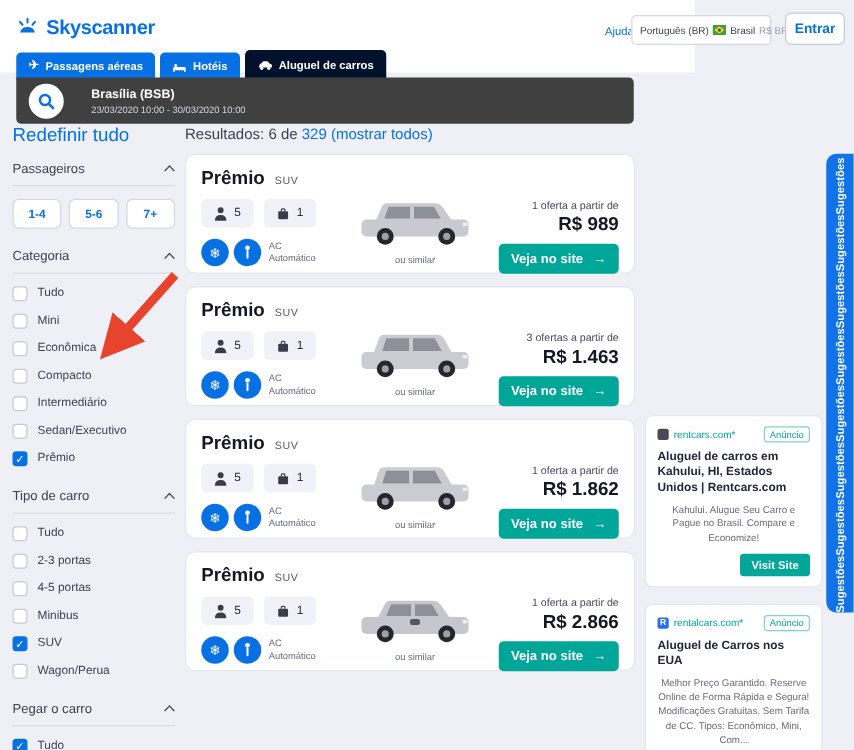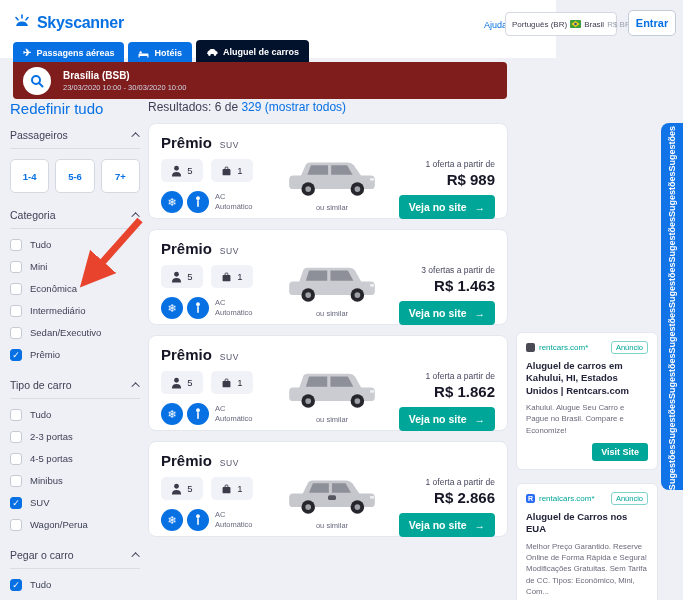--- a/index.html
+++ b/index.html
@@ -21,37 +21,37 @@
     border:1px solid #c3cbd8; border-radius:5px; color:#0770e3; font-weight:bold; font-size:11px; cursor:pointer; }
 
   
   .tabs { position:absolute; top:40px; left:13px; display:flex; gap:4px; align-items:flex-end; }
   .tab { height:22px; display:flex; align-items:center; gap:5px; padding:0 10px; background:#0770e3;
     color:#fff; font-size:9px; font-weight:bold; border-radius:4px 4px 0 0; cursor:pointer; }
   .tab.active { background:#02122c; height:24px; }
   .tab .tab-glyph { font-size:10px; line-height:1; }
 
   
-  .searchbar { position:absolute; top:62px; left:13px; width:494px; height:37px; background:#7f1d1d;
-    border-radius:0 4px 4px 4px; display:flex; align-items:center; padding:0 10px; gap:12px; cursor:pointer; }
+  .searchbar { position:absolute; top:62px; left:13px; width:494px; height:37px; background:#404040;
+    border-radius:0 4px 4px 4px; display:flex; align-items:center; padding:0 10px; gap:22px; cursor:pointer; }
   .search-circle { width:28px; height:28px; border-radius:50%; background:#fff; display:flex;
     align-items:center; justify-content:center; flex:0 0 auto; }
   .search-loc { color:#fff; font-size:10px; font-weight:bold; }
   .search-dates { color:#cfd6e4; font-size:7.5px; margin-top:2px; }
 
   
   .sidebar { position:absolute; top:100px; left:10px; width:130px; }
   .reset-link { color:#0770e3; font-size:15px; margin-bottom:12px; cursor:pointer; }
   .sec-head { display:flex; justify-content:space-between; align-items:center; padding-bottom:7px;
     border-bottom:1px solid #d9dce5; margin-bottom:10px; cursor:pointer; }
   .sec-title { font-size:10.5px; color:#3f4055; }
   .chev-up { width:6px; height:6px; border-left:1.5px solid #3f4055; border-top:1.5px solid #3f4055;
     transform:rotate(45deg) translateY(2px); }
   .pax-row { display:flex; gap:6px; margin-bottom:16px; }
-  .pax-btn { flex:1; height:34px; background:#fff; border:1px solid #d4d8e1; border-radius:5px;
+  .pax-btn { flex:1; height:24px; background:#fff; border:1px solid #d4d8e1; border-radius:5px;
     color:#0770e3; font-size:9.5px; font-weight:bold; cursor:pointer; }
   .check-row { display:flex; align-items:flex-start; gap:8px; height:16px; margin-bottom:6px; cursor:pointer; }
   .cb { width:12px; height:12px; border:1px solid #c5cad4; border-radius:3px; background:#fff;
     display:flex; align-items:center; justify-content:center; flex:0 0 auto; }
   .cb[data-checked="true"] { background:#0770e3; border-color:#0770e3; }
   .cb[data-checked="true"]::after { content:"✓"; color:#fff; font-size:9px; line-height:1; }
   .cb-label { font-size:9.5px; color:#3f4055; }
   .sec-gap { margin-top:14px; }
 
   
@@ -85,21 +85,21 @@
   
   .ads { position:absolute; top:332px; left:516px; width:142px; }
   .ad-card { background:#fff; border:1px solid #e4e7ee; border-radius:6px; padding:8px 9px; margin-bottom:13px; }
   .ad-head { display:flex; align-items:center; gap:4px; }
   .ad-fav { width:9px; height:9px; border-radius:2px; flex:0 0 auto; display:flex; align-items:center;
     justify-content:center; font-size:7px; color:#fff; font-weight:bold; }
   .ad-site { font-size:8px; color:#00a698; white-space:nowrap; overflow:hidden; flex:1; }
   .ad-badge { border:1px solid #7fd4cb; color:#00a698; font-size:7.5px; border-radius:3px;
     padding:1px 4px; flex:0 0 auto; }
   .ad-title { font-size:9.5px; font-weight:bold; color:#23233a; line-height:1.3; margin-top:6px; cursor:pointer; }
-  .ad-desc { font-size:7.8px; color:#6a6a7c; line-height:1.45; margin-top:5px; }
+  .ad-desc { font-size:7.8px; color:#6a6a7c; line-height:1.45; margin-top:5px;text-align:center; }
   .ad-cta-row { display:flex; justify-content:flex-end; margin-top:7px; }
   .ad-cta { background:#00a698; border:none; border-radius:3px; color:#fff; font-weight:bold;
     font-size:9px; padding:4px 9px; cursor:pointer; }
 
   
   .sug-banner { position:absolute; top:123px; left:661px; width:22px; height:367px; background:#1173e8;
     border-radius:8px 0 0 8px; overflow:hidden; display:flex; align-items:flex-end; justify-content:center; cursor:pointer; }
   .sug-text { writing-mode:vertical-rl; transform:rotate(180deg); color:#fff; font-size:9px;
     font-weight:bold; white-space:nowrap; line-height:22px; }
 
@@ -205,20 +205,24 @@
       <span class="cb" data-checked="false"></span>
       <span class="cb-label">Tudo</span>
     </div>
     <div class="check-row">
       <span class="cb" data-checked="false"></span>
       <span class="cb-label">Mini</span>
     </div>
     <div class="check-row">
       <span class="cb" data-checked="false"></span>
       <span class="cb-label">Econômica</span>
+    </div>
+    <div class="check-row">
+      <span class="cb" data-checked="false"></span>
+      <span class="cb-label">Compacto</span>
     </div>
     <div class="check-row">
       <span class="cb" data-checked="false"></span>
       <span class="cb-label">Intermediário</span>
     </div>
     <div class="check-row">
       <span class="cb" data-checked="false"></span>
       <span class="cb-label">Sedan/Executivo</span>
     </div>
     <div class="check-row">

